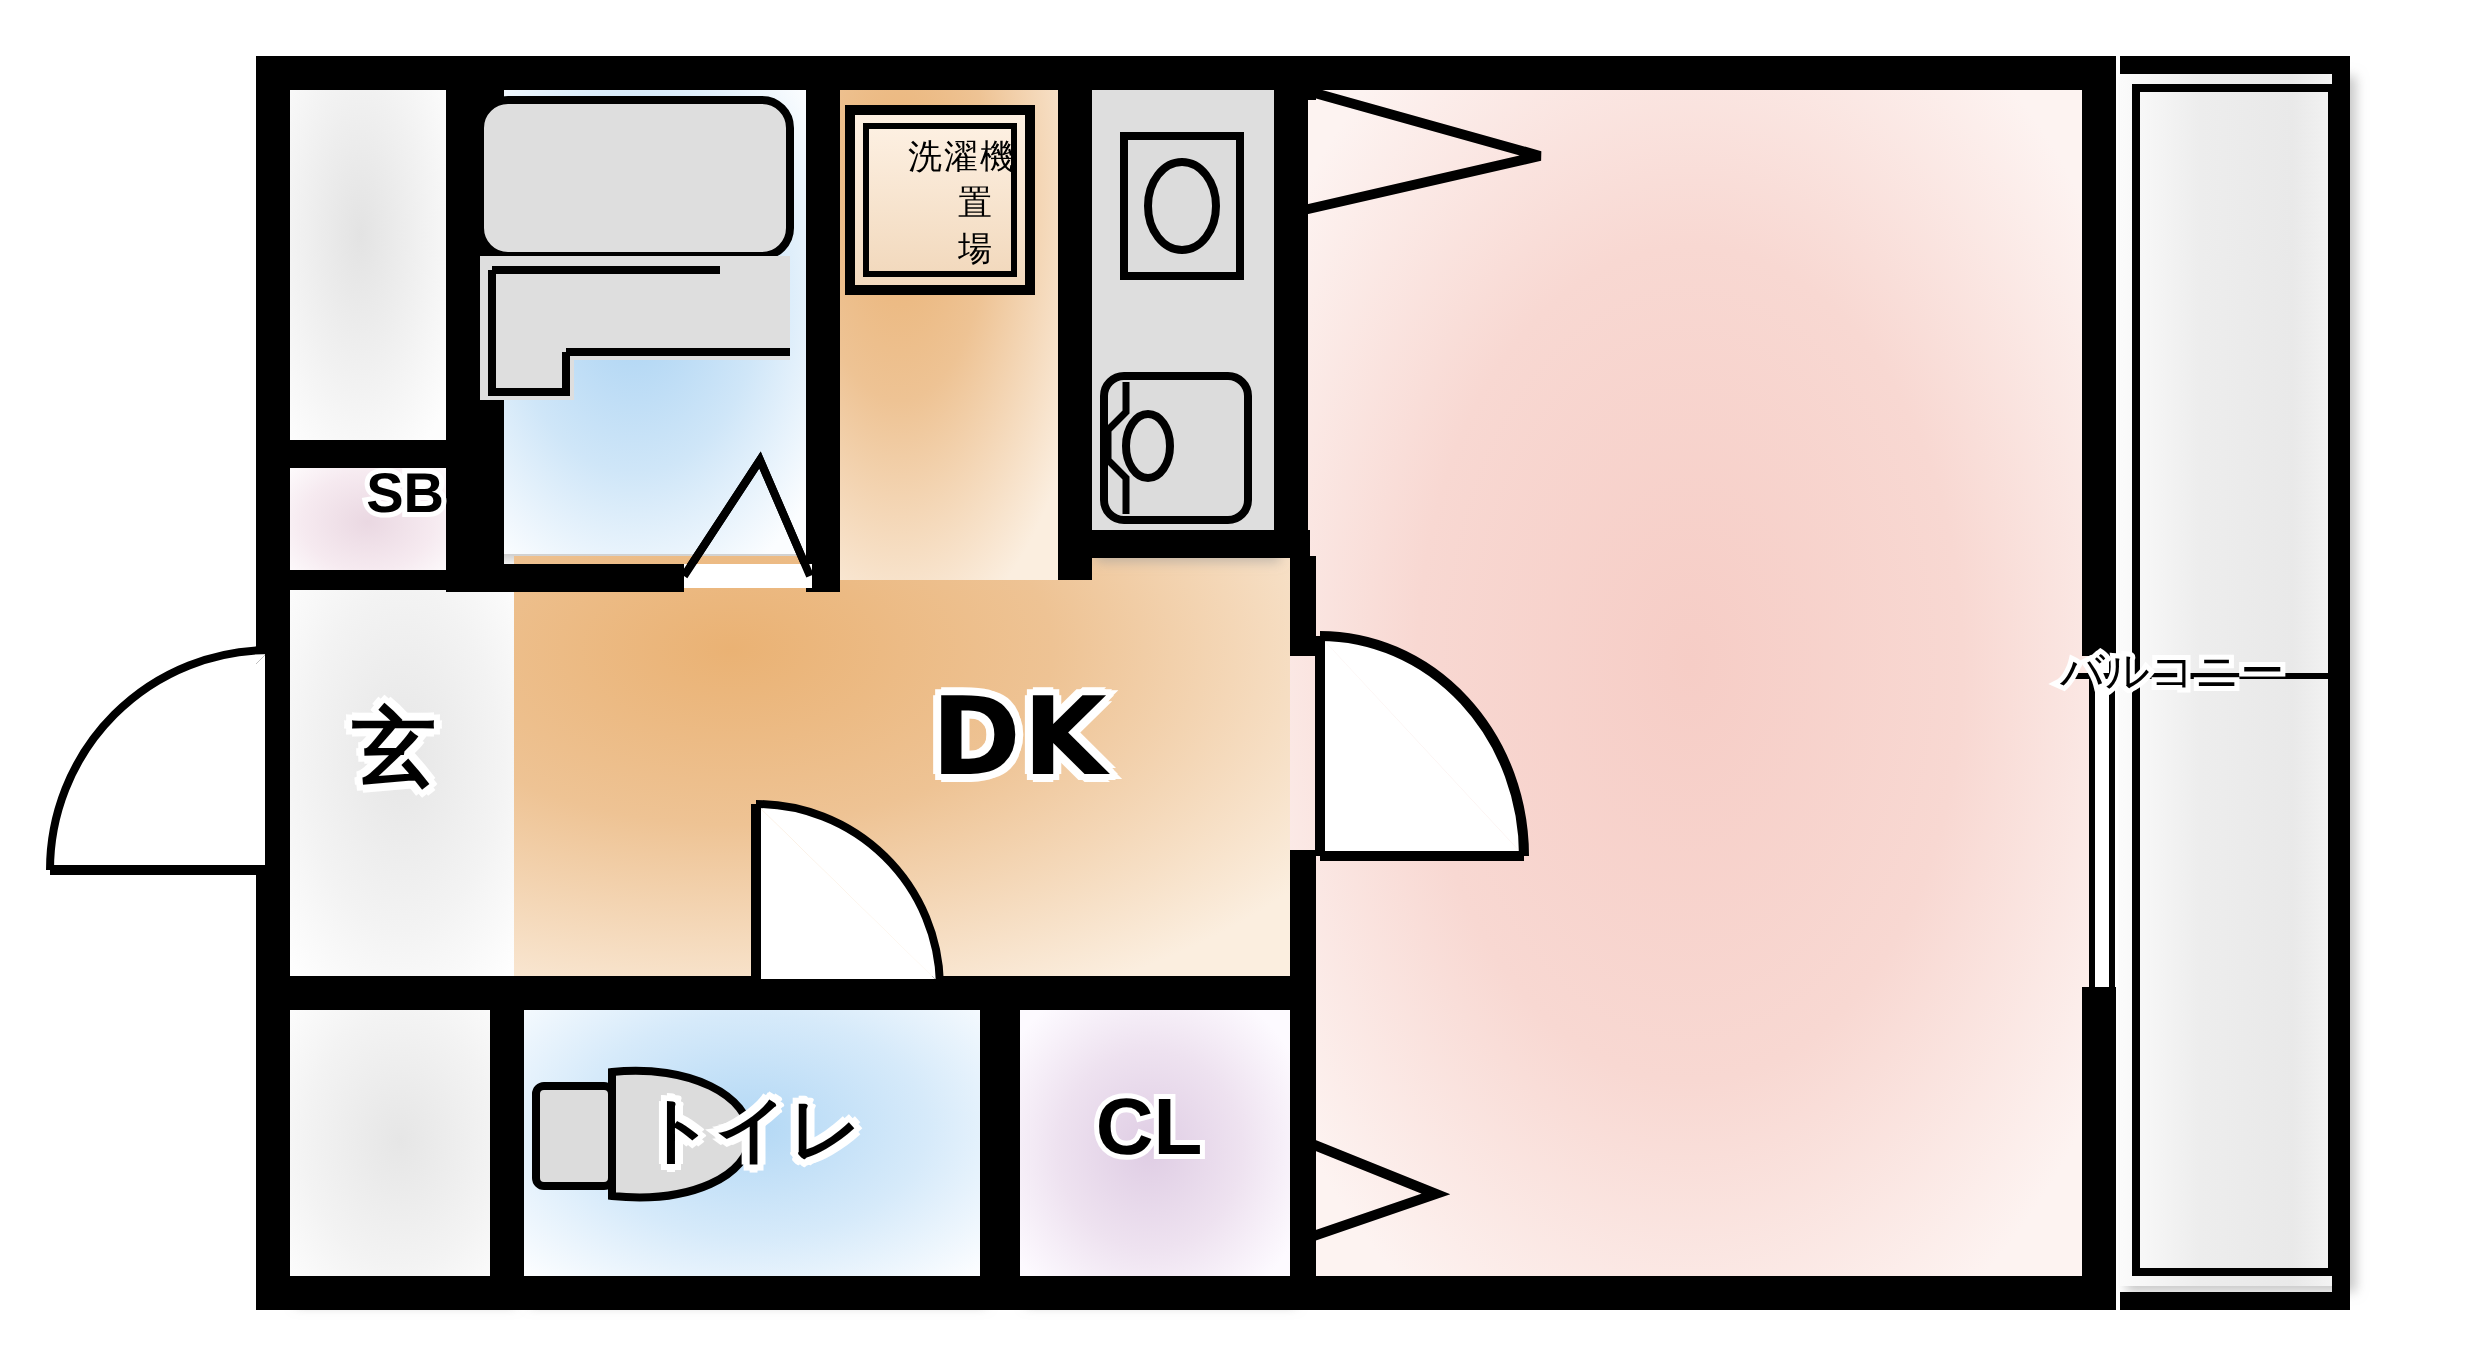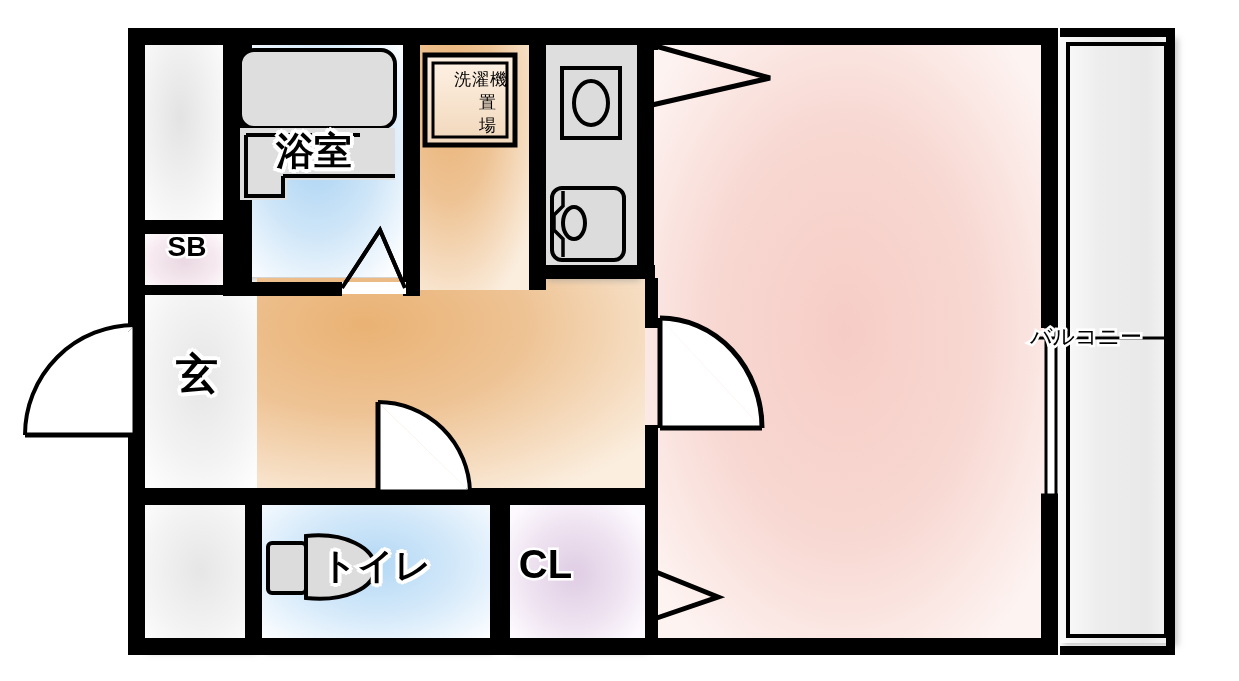--- a/index.html
+++ b/index.html
@@ -80,23 +80,24 @@
     top: 547px;
     width: 130px;
     font-size: 36px;
   }
   .label-sb {
     left: 152px;
     top: 232px;
     width: 70px;
     font-size: 28px;
     font-family: "Liberation Sans", sans-serif;
+    text-align: right;
   }
   .label-cl {
-    left: 503px;
+    left: 532px;
     top: 543px;
     width: 85px;
     font-size: 40px;
     font-family: "Liberation Sans", sans-serif;
   }
   .label-balcony {
     left: 1030px;
     top: 325px;
     width: 140px;
     font-size: 22px;
@@ -351,22 +352,22 @@
 
     <g>
       <rect x="268" y="543" width="38" height="50" rx="4" ry="4" fill="#dcdcdc" stroke="#000000" stroke-width="4"></rect>
       <path d="M 306,536 C 345,532 375,548 375,568 C 375,588 345,602 306,598 Z" fill="#dcdcdc" stroke="#000000" stroke-width="4"></path>
       <line x1="306" y1="536" x2="306" y2="598" stroke="#000000" stroke-width="3"></line>
     </g>
 
   </svg>
 
 
-
-  <div class="room-label label-yokushitsu lbl-outline">浴室</div>
+  <div class="room-label label-dk lbl-outline">DK</div>
+
 
   <div class="room-label label-genkan lbl-outline">玄</div>
 
   <div class="room-label label-toilet lbl-outline">トイレ</div>
 
   <div class="room-label label-sb lbl-plain">SB</div>
 
   <div class="room-label label-cl lbl-plain">CL</div>
 
   <div class="room-label label-balcony lbl-plain">バルコニー</div>

